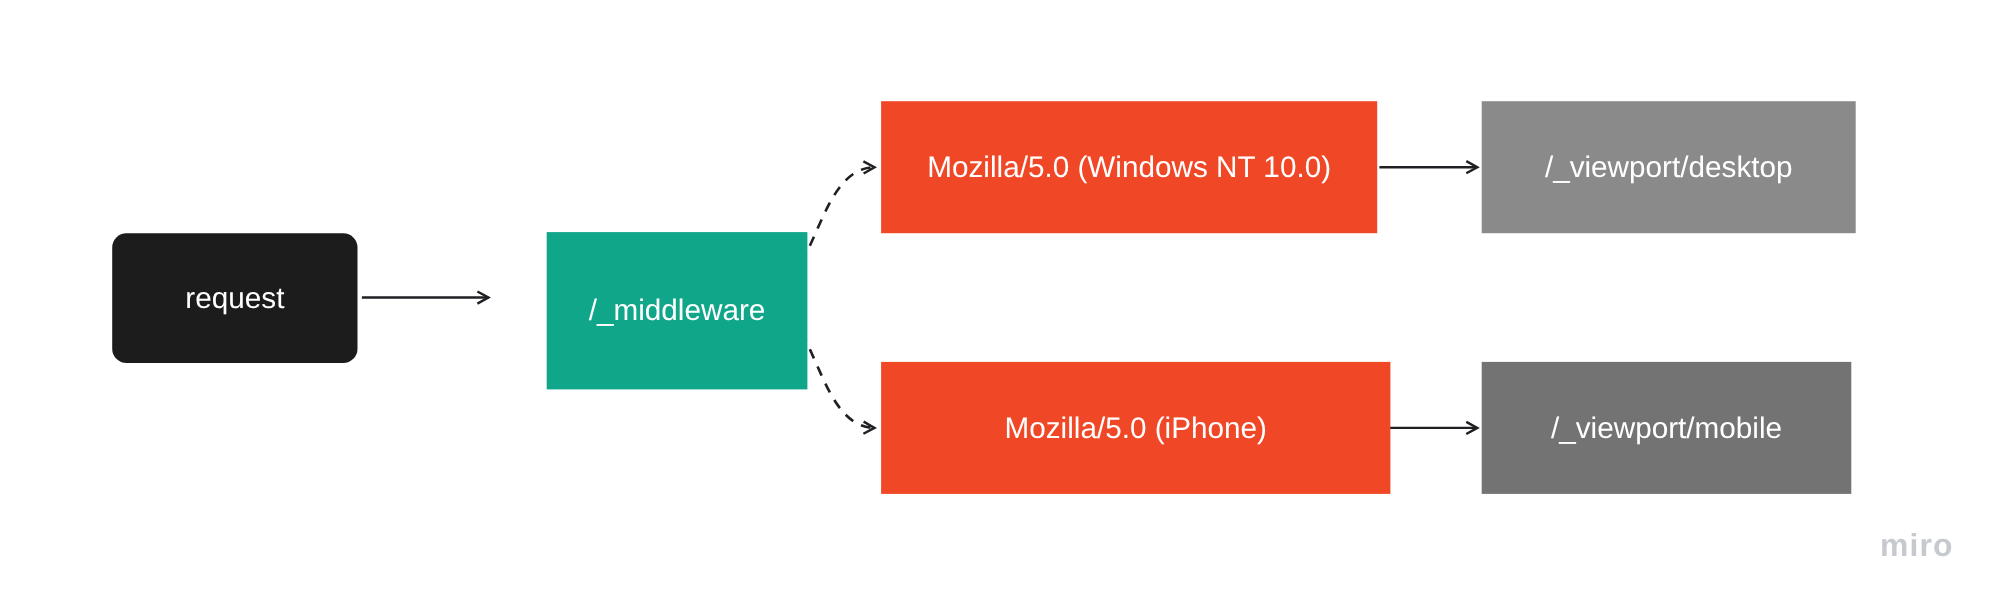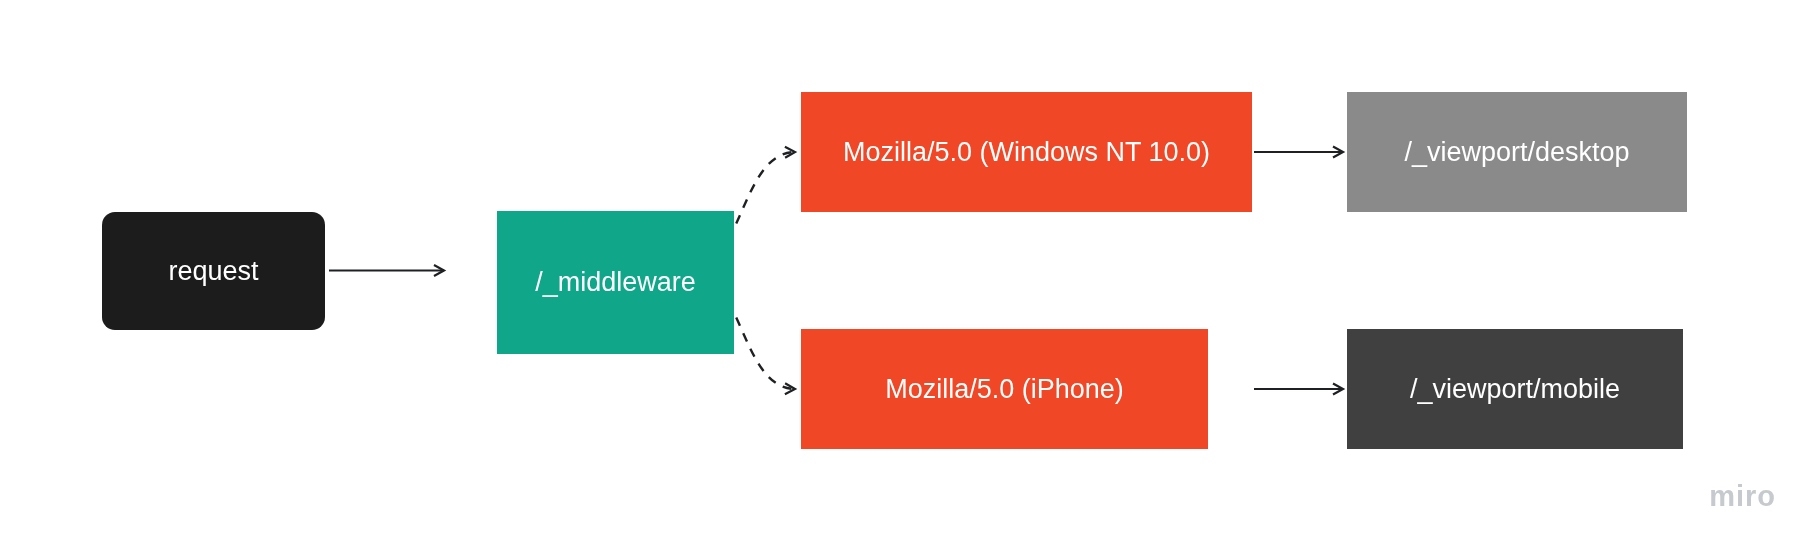--- a/index.html
+++ b/index.html
@@ -76,19 +76,19 @@
   </svg>
 
   <div class="node rounded" style="left: 102px; top: 212px; width: 223px; height: 118px; background-color: rgb(28, 28, 28); color: rgb(255, 255, 255);">request</div>
 
   <div class="node" style="left: 452px; top: 211px; width: 237px; height: 143px; background-color: rgb(16, 166, 137); color: rgb(255, 255, 255); margin-left: 45px;">/_middleware</div>
 
   <div class="node" style="left: 801px; top: 92px; width: 451px; height: 120px; background-color: rgb(240, 71, 38); color: rgb(255, 255, 255);">Mozilla/5.0 (Windows NT 10.0)</div>
 
   <div class="node" style="left: 1347px; top: 92px; width: 340px; height: 120px; background-color: rgb(138, 138, 138); color: rgb(255, 255, 255);">/_viewport/desktop</div>
 
-  <div class="node" style="left: 801px; top: 329px; width: 407px; height: 120px; background-color: rgb(240, 71, 38); color: rgb(255, 255, 255);">Mozilla/5.0 (iPhone)</div>
+  <div class="node" style="left: 801px; top: 329px; width: 463px; height: 120px; background-color: rgb(240, 71, 38); color: rgb(255, 255, 255);">Mozilla/5.0 (iPhone)</div>
 
-  <div class="node" style="left: 1347px; top: 329px; width: 336px; height: 120px; background-color: #404040; color: rgb(255, 255, 255);">/_viewport/mobile</div>
+  <div class="node" style="left: 1347px; top: 329px; width: 336px; height: 120px; background-color: #737373; color: rgb(255, 255, 255);">/_viewport/mobile</div>
 
   <div class="watermark" style="color: rgb(198, 201, 206);">miro</div>
 
 </div>
 
 </body></html>

